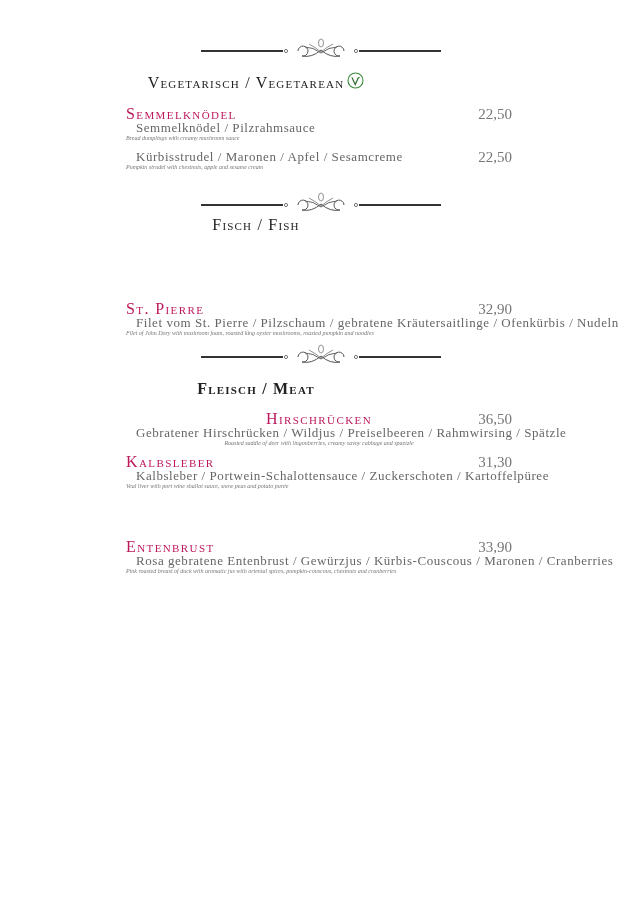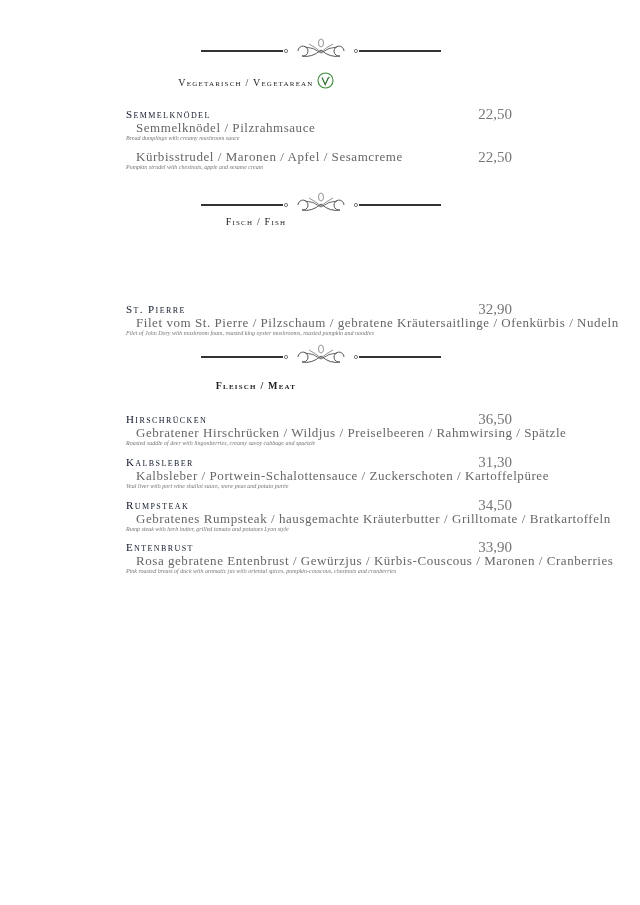--- a/index.html
+++ b/index.html
@@ -5,29 +5,29 @@
     * { margin: 0; padding: 0; box-sizing: border-box; }
     html, body { width: 640px; height: 905px; background: #ffffff; }
     body { position: relative; font-family: "DejaVu Serif", "Liberation Serif", serif; color: #333; overflow: hidden; }
     .page { position: absolute; left: 0; top: 0; width: 640px; height: 905px; }
 
     .divider { position: absolute; left: 201px; width: 240px; height: 24px; }
     .divider svg { display: block; }
 
     .section-title {
       position: absolute; left: 0; width: 512px; text-align: center;
-      font-family: "Liberation Serif", serif; font-size: 10px; letter-spacing: 1.2px;
+      font-family: "Liberation Serif", serif; font-size: 16px; letter-spacing: 1.2px;
       color: #222; font-variant: small-caps;
     }
     .section-title .veg-icon { display: inline-block; vertical-align: middle; margin-left: 3px; position: relative; top: -2px; }
 
     .item { position: absolute; left: 126px; width: 386px; }
     .item-name {
-      font-family: "Liberation Serif", serif; font-size: 11px; letter-spacing: 1.4px;
-      color: #0f172a; font-variant: small-caps; line-height: 14px; white-space: nowrap;
+      font-family: "Liberation Serif", serif; font-size: 16px; letter-spacing: 1.4px;
+      color: #be185d; font-variant: small-caps; line-height: 14px; white-space: nowrap;
     }
     .item-price {
       position: absolute; right: 0; top: 0; font-family: "Liberation Serif", serif;
       font-size: 15px; color: #777; line-height: 14px;
     }
     .item-desc-de {
       padding-left: 10px; font-family: "Liberation Serif", serif; font-size: 13px;
       letter-spacing: 0.55px; color: #666; line-height: 13px; white-space: nowrap;
     }
     .item-desc-en {
@@ -105,40 +105,34 @@
       <circle cx="155" cy="13" r="1.6" fill="none" stroke="#555" stroke-width="0.8"></circle>
       <path d="M97,13 a5,5 0 1 1 4,5 q10,2 19,-6 q9,8 19,6 a5,5 0 1 1 4,-5" fill="none" stroke="#555" stroke-width="1"></path>
       <path d="M104,9 q8,0 16,6 q8,-6 16,-6" fill="none" stroke="#666" stroke-width="1"></path>
       <path d="M108,6 q6,3 12,8 q6,-5 12,-8" fill="none" stroke="#777" stroke-width="0.8"></path>
       <ellipse cx="120" cy="5" rx="2.5" ry="4" fill="none" stroke="#777" stroke-width="0.8"></ellipse>
     </svg>
   </div>
 
   <div class="section-title" style="top:380px;font-weight:bold;">Fleisch / Meat</div>
 
-  <div class="item" style="top:412px;">
+  <div class="item" style="top:412px;text-align:center;">
     <div class="item-name">Hirschrücken</div>
     <div class="item-price">36,50</div>
     <div class="item-desc-de">Gebratener Hirschrücken / Wildjus / Preiselbeeren / Rahmwirsing / Spätzle</div>
     <div class="item-desc-en">Roasted saddle of deer with lingonberries, creamy savoy cabbage and spaetzle</div>
   </div>
 
   <div class="item" style="top:455px;">
     <div class="item-name">Kalbsleber</div>
     <div class="item-price">31,30</div>
     <div class="item-desc-de">Kalbsleber / Portwein-Schalottensauce / Zuckerschoten / Kartoffelpüree</div>
     <div class="item-desc-en">Veal liver with port wine shallot sauce, snow peas and potato purée</div>
   </div>
 
-  <div class="item" style="top:498px;">
-    <div class="item-name">Rumpsteak</div>
-    <div class="item-price">34,50</div>
-    <div class="item-desc-de">Gebratenes Rumpsteak / hausgemachte Kräuterbutter / Grilltomate / Bratkartoffeln</div>
-    <div class="item-desc-en">Rump steak with herb butter, grilled tomato and potatoes Lyon style</div>
-  </div>
 
   <div class="item" style="top:540px;">
     <div class="item-name">Entenbrust</div>
     <div class="item-price">33,90</div>
     <div class="item-desc-de">Rosa gebratene Entenbrust / Gewürzjus / Kürbis-Couscous / Maronen / Cranberries</div>
     <div class="item-desc-en">Pink roasted breast of duck with aromatic jus with oriental spices, pumpkin-couscous, chestnuts and cranberries</div>
   </div>
 
 </div>
 

